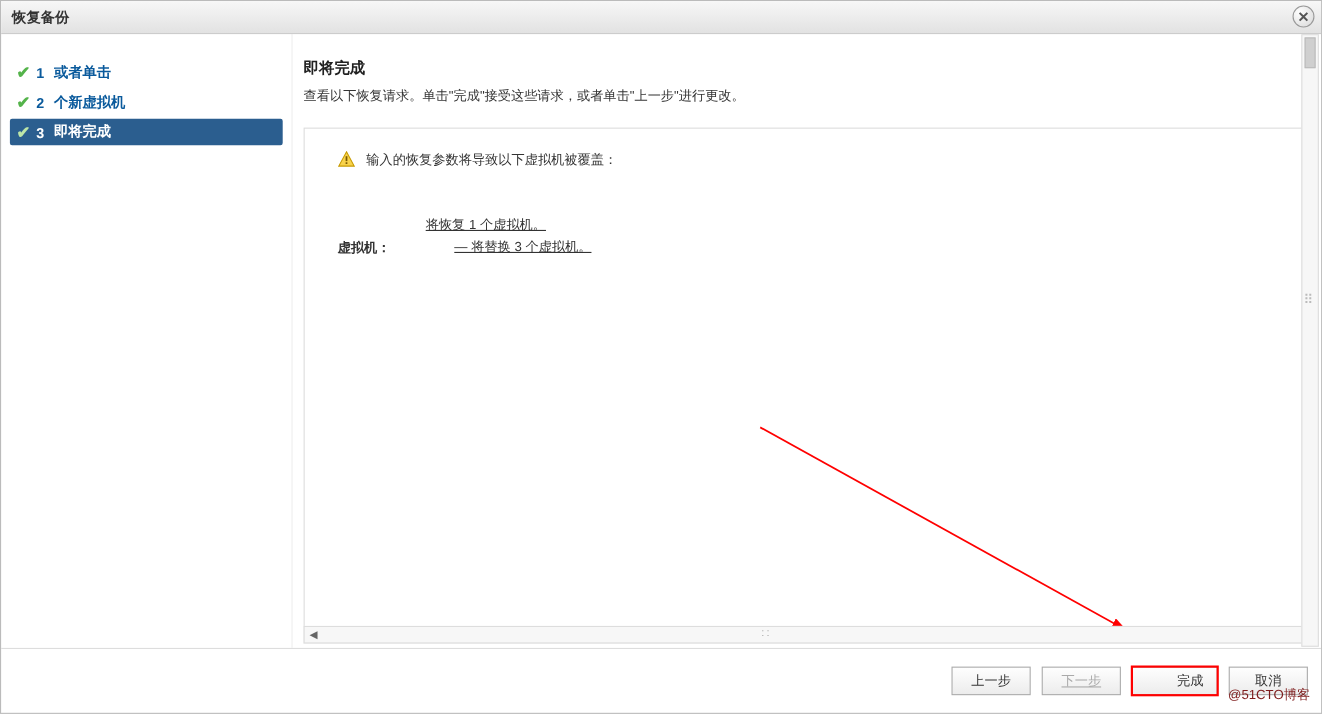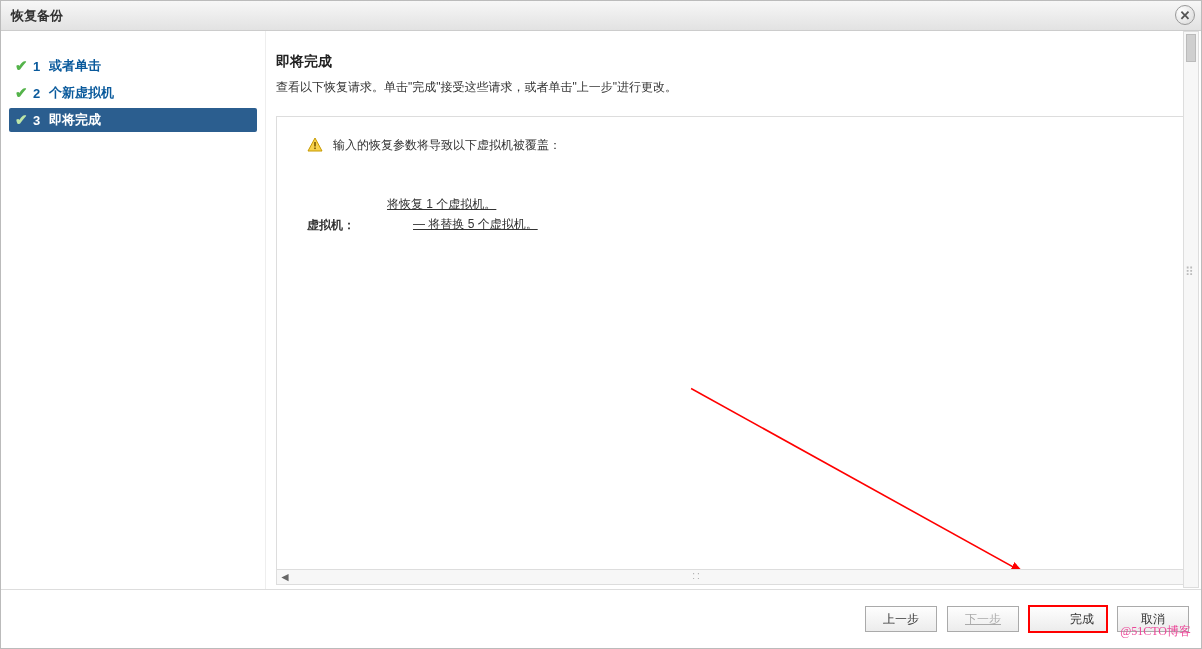--- a/index.html
+++ b/index.html
@@ -162,24 +162,23 @@
     border-radius: 0;
     font-size: 12px;
     color: #333;
     cursor: pointer;
   }
   .btn.disabled { color: #aaa; cursor: default; text-decoration: underline; }
   .btn.highlight { outline: 2px solid #ff0000; outline-offset: -1px; padding-left: 40px; }
   .watermark {
     position: absolute;
     right: 10px; bottom: 8px;
-    color: #ec4899;
+    color: #7f1d1d;
     font-size: 12px;
     pointer-events: none;
-    font-family: Liberation Serif, serif;
   }
 </style>
 </head>
 <body>
 
 <div class="window">
 
   <div class="titlebar">
     <span class="title">恢复备份</span>
     <div class="close-btn">
@@ -219,21 +218,21 @@
             <rect x="7.2" y="5" width="1.6" height="4.5" fill="#7a5a00"></rect>
             <rect x="7.2" y="10.5" width="1.6" height="1.6" fill="#7a5a00"></rect>
           </svg>
           <span>输入的恢复参数将导致以下虚拟机被覆盖：</span>
         </div>
 
         <div class="vm-block">
           <div class="vm-label">虚拟机：</div>
           <div class="vm-details">
             <div>将恢复 1 个虚拟机。</div>
-            <div class="indent">— 将替换 5 个虚拟机。</div>
+            <div class="indent">— 将替换 3 个虚拟机。</div>
           </div>
         </div>
 
         <svg class="arrow-layer" viewBox="0 0 900 430" preserveAspectRatio="none">
           <defs>
             <marker id="ah" markerWidth="10" markerHeight="10" refX="9" refY="3" orient="auto">
               <path d="M0,0 L0,6 L9,3 z" fill="#ff0000"></path>
             </marker>
           </defs>
           <line x1="410" y1="250" x2="740" y2="420" stroke="#ff0000" stroke-width="1.5" marker-end="url(#ah)"></line>

